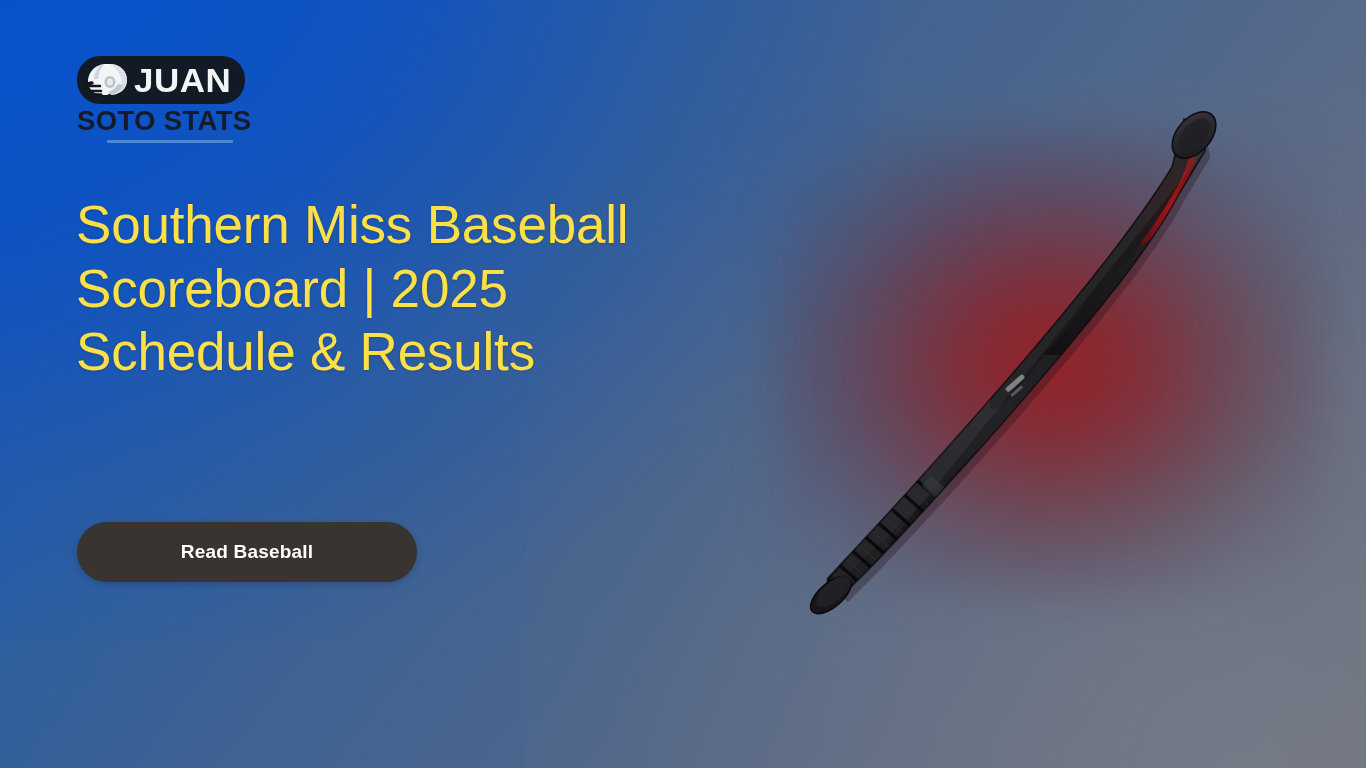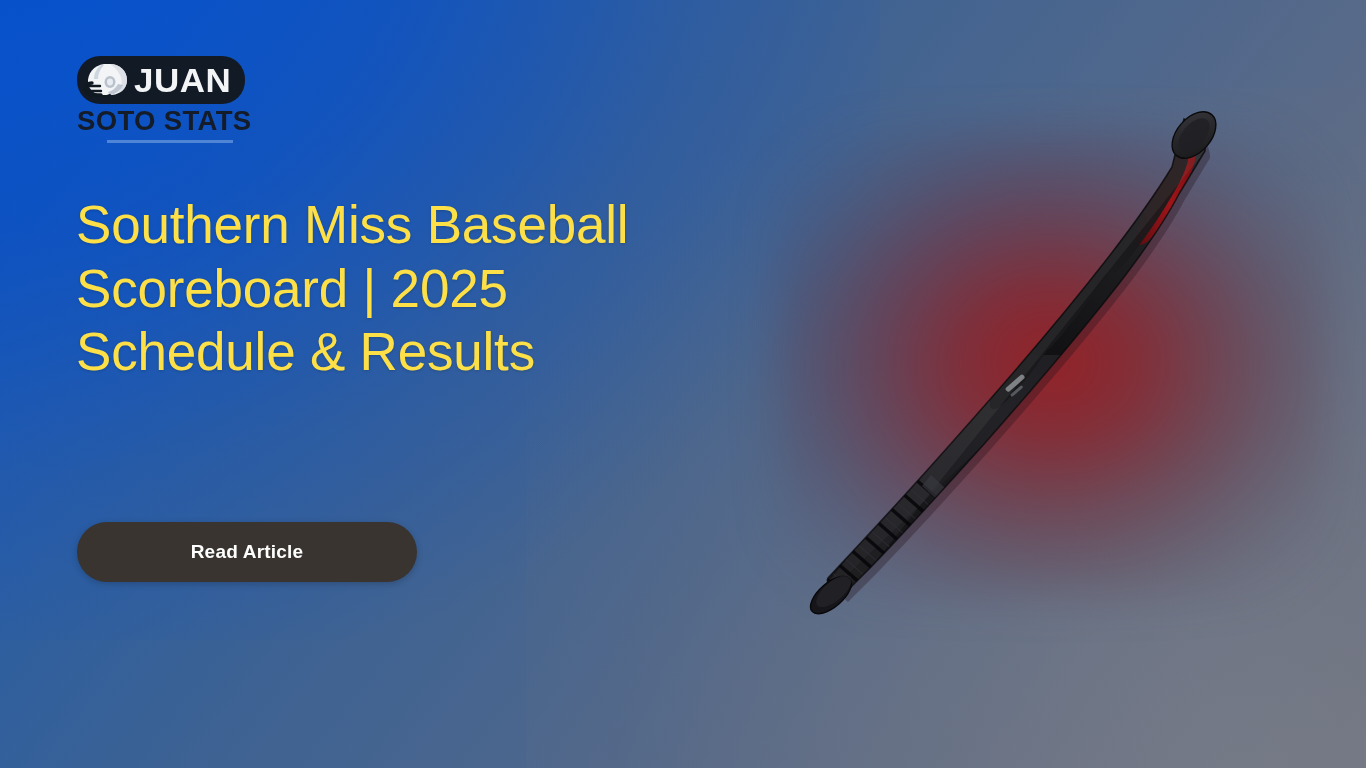--- a/index.html
+++ b/index.html
@@ -309,15 +309,15 @@
         <path d="M12,32 C16,35 23,35 27,33" fill="none" stroke="#101820" stroke-width="2" stroke-linecap="round"></path>
       </svg>
       <span class="logo-word">JUAN</span>
     </div>
     <div class="logo-sub">SOTO STATS</div>
     <div class="logo-rule"></div>
   </div>
 
   <h1 class="headline">Southern Miss Baseball Scoreboard | 2025 Schedule &amp; Results</h1>
 
-  <button class="cta">Read Article</button>
+  <button class="cta">Read Baseball</button>
 
 </div>
 
 </body></html>

